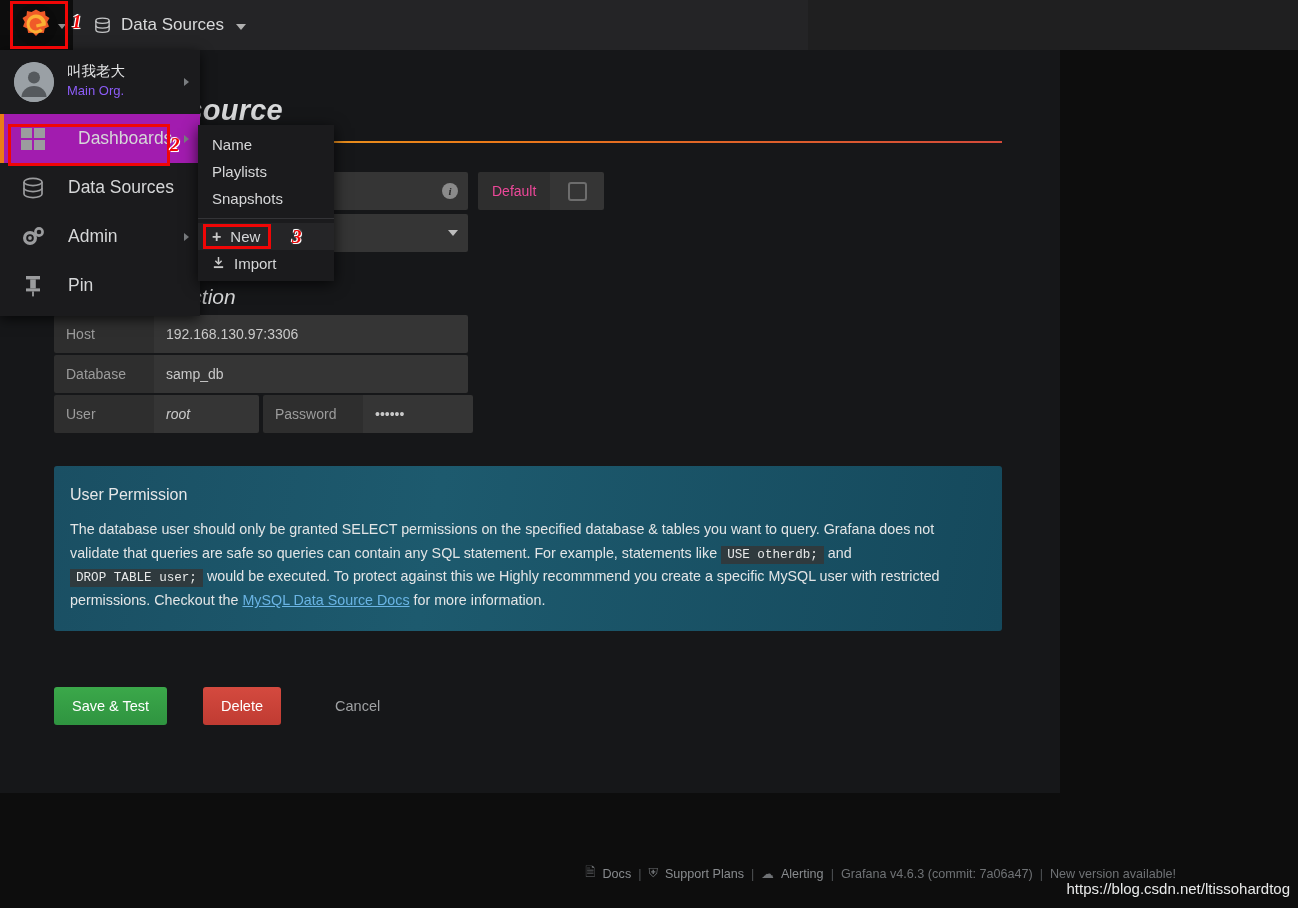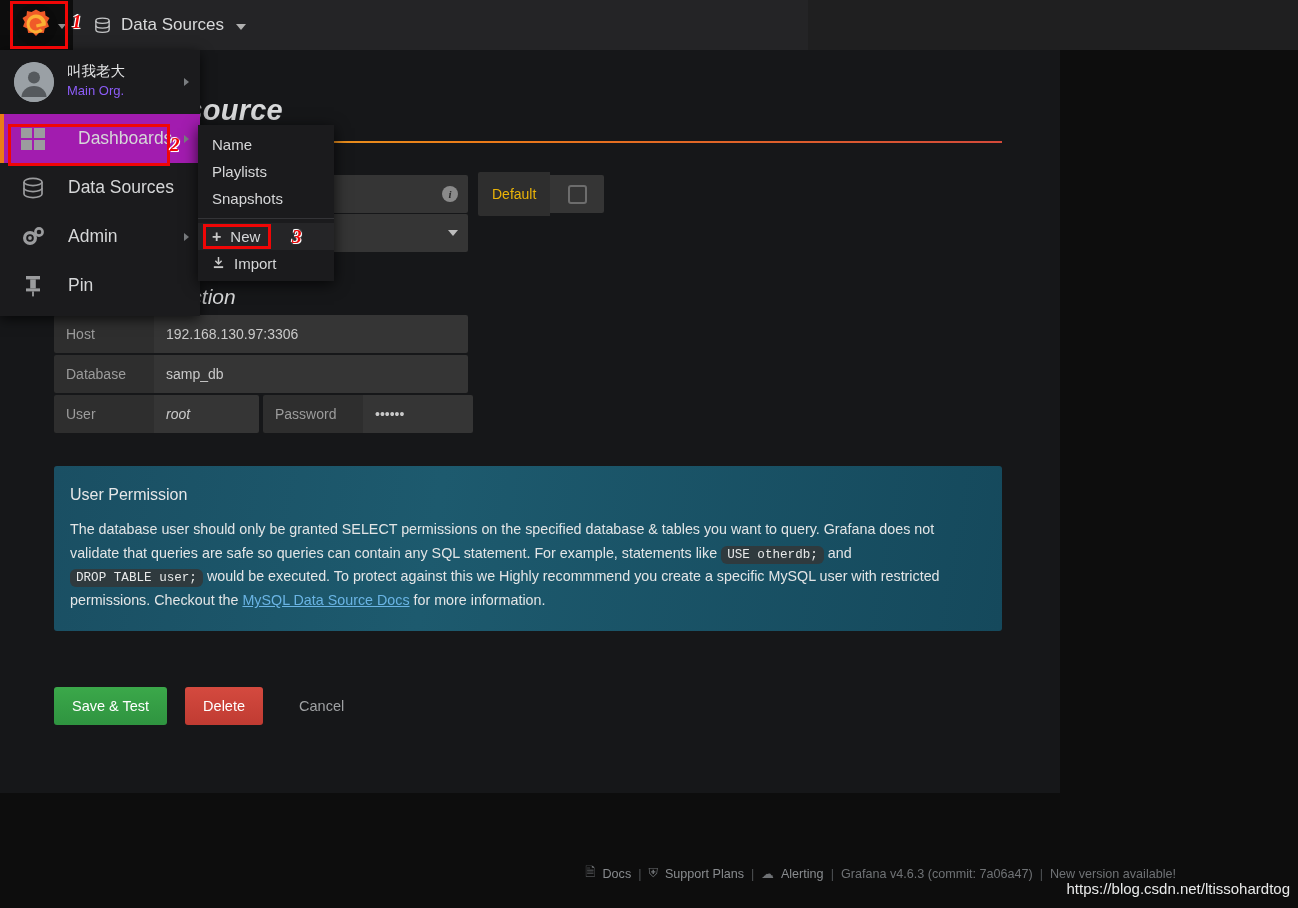--- a/index.html
+++ b/index.html
@@ -93,22 +93,22 @@
     font-family: "Liberation Serif", serif;
   }
   .f-input .sel-caret {
     position: absolute; right: 10px; top: 16px;
     width: 0; height: 0;
     border-left: 5px solid transparent;
     border-right: 5px solid transparent;
     border-top: 6px solid #bdbdbd;
   }
   .default-label {
-    background: #2e2e2e; color: #eab308; font-size: 14px;
-    height: 44px; display: flex; align-items: center; padding: 0 14px;
+    background: #2e2e2e; color: #ec4899; font-size: 14px;
+    height: 38px; display: flex; align-items: center; padding: 0 14px;
     border-radius: 2px 0 0 2px; margin-left: 10px;
   }
   .checkbox-cell {
     background: #353535; height: 38px; width: 54px;
     display: flex; align-items: center; justify-content: center;
     border-radius: 0 2px 2px 0;
   }
   .checkbox-box {
     width: 19px; height: 19px; border: 2px solid #6d6d6d;
     border-radius: 3px; background: transparent;
@@ -124,28 +124,28 @@
     position: absolute; left: 54px; top: 416px;
     width: 948px; padding: 20px 16px 18px 16px;
     background: linear-gradient(100deg, #1a4f63, #1d5a6e 40%, #15495c);
     border-radius: 3px;
   }
   .info-title { color: #e6e7e8; font-size: 16px; margin-bottom: 14px; }
   .info-text { color: #e3e5e6; font-size: 14.3px; line-height: 1.65; }
   .info-text code {
     font-family: "Liberation Mono", monospace;
     background: #2f3a3e; color: #e8eaea;
-    padding: 2px 6px; border-radius: 6px; font-size: 12.6px;
+    padding: 2px 6px; border-radius: 0; font-size: 12.6px;
     white-space: nowrap;
   }
   .info-text b { font-weight: normal; }
   .info-text a { color: #6ab4e4; text-decoration: underline; }
 
   
-  .btn-row { position: absolute; left: 54px; top: 637px; display: flex; align-items: center; gap: 0; }
+  .btn-row { position: absolute; left: 54px; top: 637px; display: flex; align-items: center; gap: 18px; }
   .btn {
     height: 38px; border: none; border-radius: 3px; cursor: pointer;
     font-size: 14.5px; padding: 0 18px; color: #fff;
     font-family: "Liberation Sans", sans-serif;
   }
   .btn-save { background: linear-gradient(#3ba84a, #2f9440); margin-right: 18px; }
   .btn-delete { background: linear-gradient(#d44a3f, #c03b32); margin-right: 18px; }
   .btn-cancel { background: transparent; color: #9fa1a3; }
 
   

